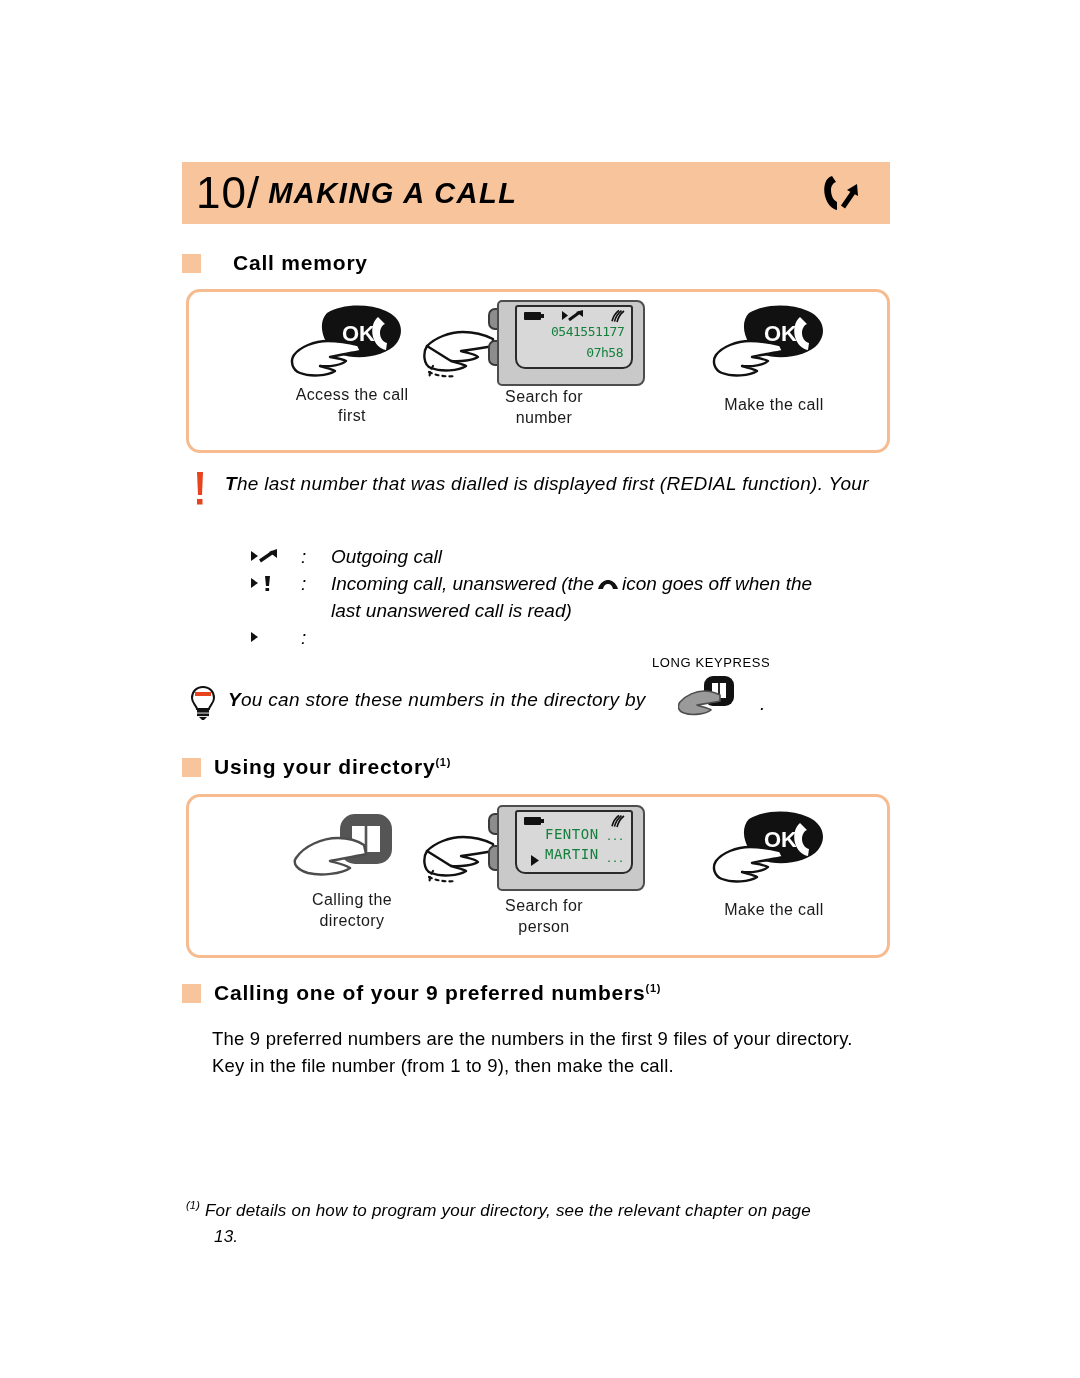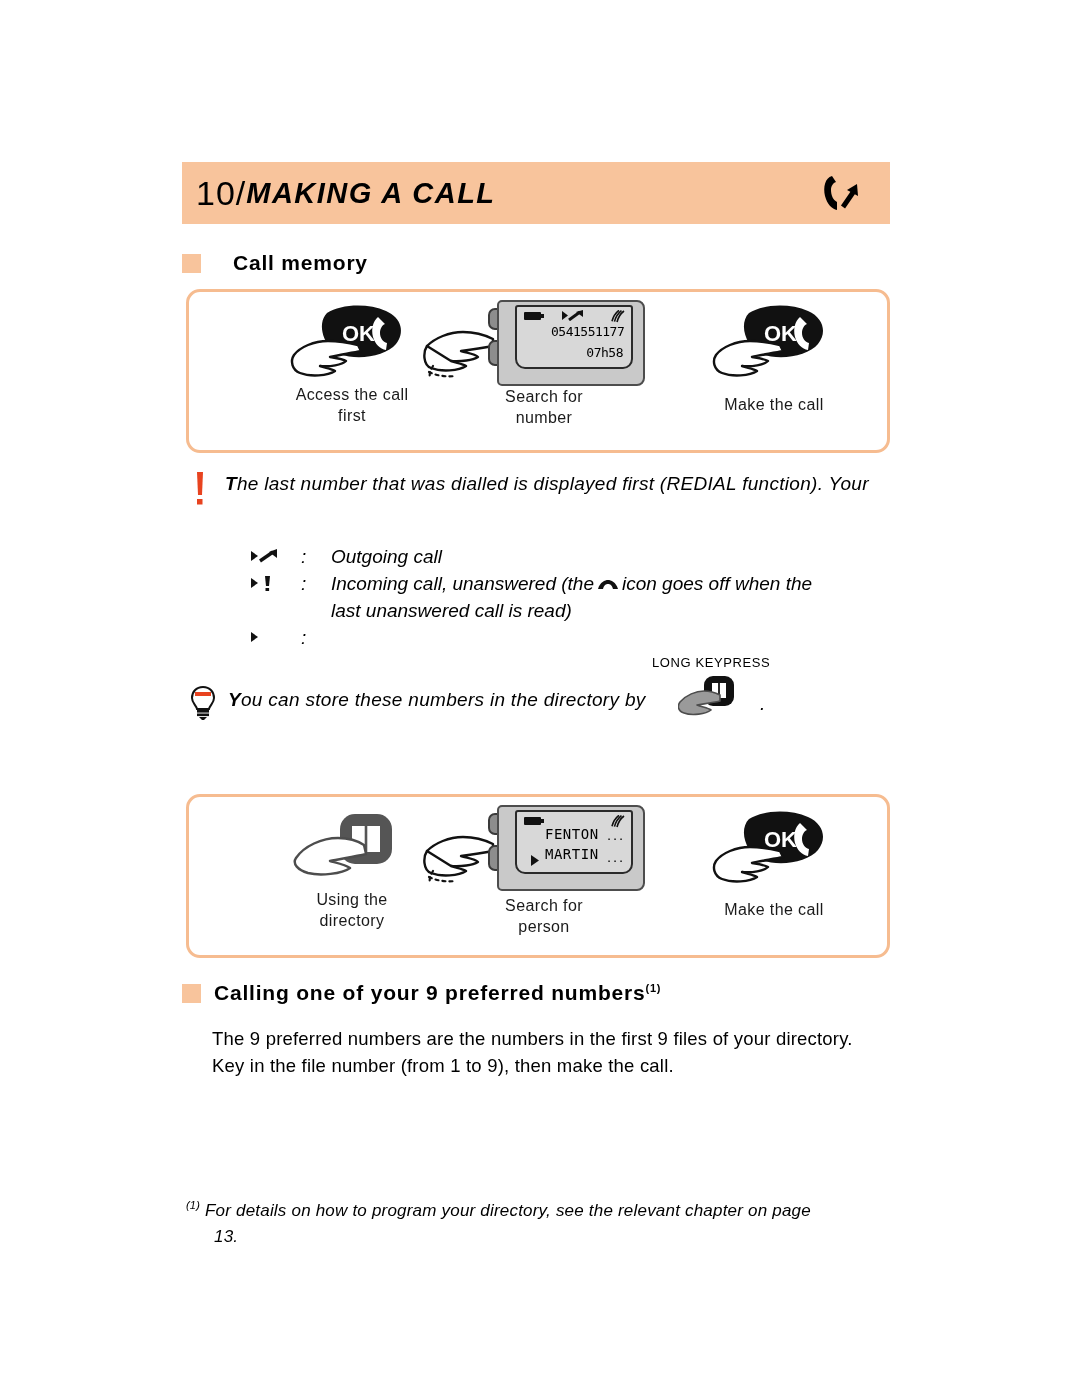--- a/index.html
+++ b/index.html
@@ -27,31 +27,32 @@
     position: absolute;
     left: 182px;
     top: 162px;
     width: 708px;
     height: 62px;
     background: #f8c49c;
     display: flex;
     align-items: center;
   }
   .header-number {
-    font-size: 34px;
+    font-size: 44px;
     font-weight: 400;
     letter-spacing: 1px;
     margin-left: 14px;
     font-family: "Liberation Sans", sans-serif;
   }
   .header-title {
     font-size: 29px;
     font-weight: bold;
     font-style: italic;
     letter-spacing: 1.5px;
+    margin-left: 8px;
   }
   .header-icon {
     margin-left: auto;
     margin-right: 28px;
     width: 46px;
     height: 44px;
   }
 
   
   .section-head {
@@ -155,21 +156,21 @@
   }
   .signal {
     position: absolute;
     right: 5px; top: 2px;
     width: 15px; height: 13px;
   }
   .lcd-line {
     position: absolute;
     font-family: "DejaVu Sans Mono", monospace;
     font-size: 13px;
-    color: #000000;
+    color: #15803d;
     letter-spacing: -0.5px;
     white-space: nowrap;
   }
   .lcd-num1 { left: 34px; top: 17px; }
   .lcd-num2 { right: 8px; top: 38px; }
   .lcd-arrow { left: 8px; top: 20px; width: 24px; height: 11px; }
   .lcd-name1 { left: 28px; top: 14px; font-size: 14px; letter-spacing: 0.5px; }
   .lcd-name2 { left: 28px; top: 34px; font-size: 14px; letter-spacing: 0.5px; }
   .lcd-dots1 { right: 7px; top: 18px; font-size: 11px; }
   .lcd-dots2 { right: 7px; top: 40px; font-size: 11px; }
@@ -418,36 +419,40 @@
   <span style="position:absolute; left:678px; top:676px;">
     <svg viewBox="0 0 62 44" width="62" height="44">
       <rect x="26" y="0" width="30" height="30" rx="9" fill="#111"></rect>
       <rect x="34" y="7" width="14" height="15" fill="#fff"></rect>
       <path d="M41 7 L41 22" stroke="#111" stroke-width="1.8"></path>
       <path d="M2 26 C8 19, 18 15, 26 15 C32 15, 38 17, 42 19 L42 25 C34 27, 24 28, 19 29 C24 31, 30 32, 33 34 C28 38, 14 40, 6 37 C0 35, -1 30, 2 26 Z" fill="#9a9a9a" stroke="#4d4d4d" stroke-width="1.6" stroke-linejoin="round"></path>
     </svg>
   </span>
   <div class="note" style="left:760px; top:690px;">.</div>
 
+  <div class="section-head" style="left:182px; top:755px;">
+    <span class="bullet-square"></span>
+    <span class="section-title"><span>Using your directory</span><span class="sup">(1)</span></span>
+  </div>
 
   <div class="illus-box" style="left:186px; top:794px; width:704px; height:164px;">
     <div class="illus-row">
 
       <div class="cell" style="left:48px; top:12px; width:230px;">
         <div style="height:80px; display:flex; align-items:center; justify-content:center;">
           <span>
             <svg viewBox="0 0 120 78" width="120" height="78">
               <rect x="48" y="6" width="52" height="50" rx="15" fill="#555"></rect>
               <rect x="60" y="18" width="28" height="26" fill="#fff"></rect>
               <path d="M74 18 L74 44" stroke="#555" stroke-width="2.6"></path>
               <path d="M4 50 C12 38, 30 30, 46 30 C57 30, 66 33, 72 37 L74 46 C62 49, 46 51, 38 53 C45 55, 54 57, 58 60 C50 66, 28 68, 16 65 C6 62, 0 56, 4 50 Z" fill="#fff" stroke="#4d4d4d" stroke-width="2.4" stroke-linejoin="round"></path>
             </svg>
           </span>
         </div>
-        <div class="cap">Using the</div>
+        <div class="cap">Calling the</div>
         <div class="cap">directory</div>
       </div>
 
       <div class="cell" style="left:240px; top:8px; width:230px;">
         <div style="height:90px; position:relative;">
           <span style="position:absolute; left:-6px; top:22px;">
             <svg viewBox="0 0 74 58" width="74" height="58">
               <path d="M4 24 C12 16, 26 10, 40 10 C52 10, 62 13, 70 17 L70 24 C60 26, 46 28, 38 29 C44 31, 52 32, 55 35 C50 38, 38 40, 28 39" fill="#fff" stroke="#111" stroke-width="2.4" stroke-linejoin="round" stroke-linecap="round"></path>
               <path d="M28 39 C34 41, 40 42, 43 44 C36 49, 18 50, 8 46 C0 43, 0 30, 4 24 Z" fill="#fff" stroke="#111" stroke-width="2.4" stroke-linejoin="round"></path>
               <path d="M6 50 C14 54, 24 55, 32 54" stroke="#111" stroke-width="2.2" fill="none" stroke-dasharray="3 4" stroke-linecap="round"></path>

